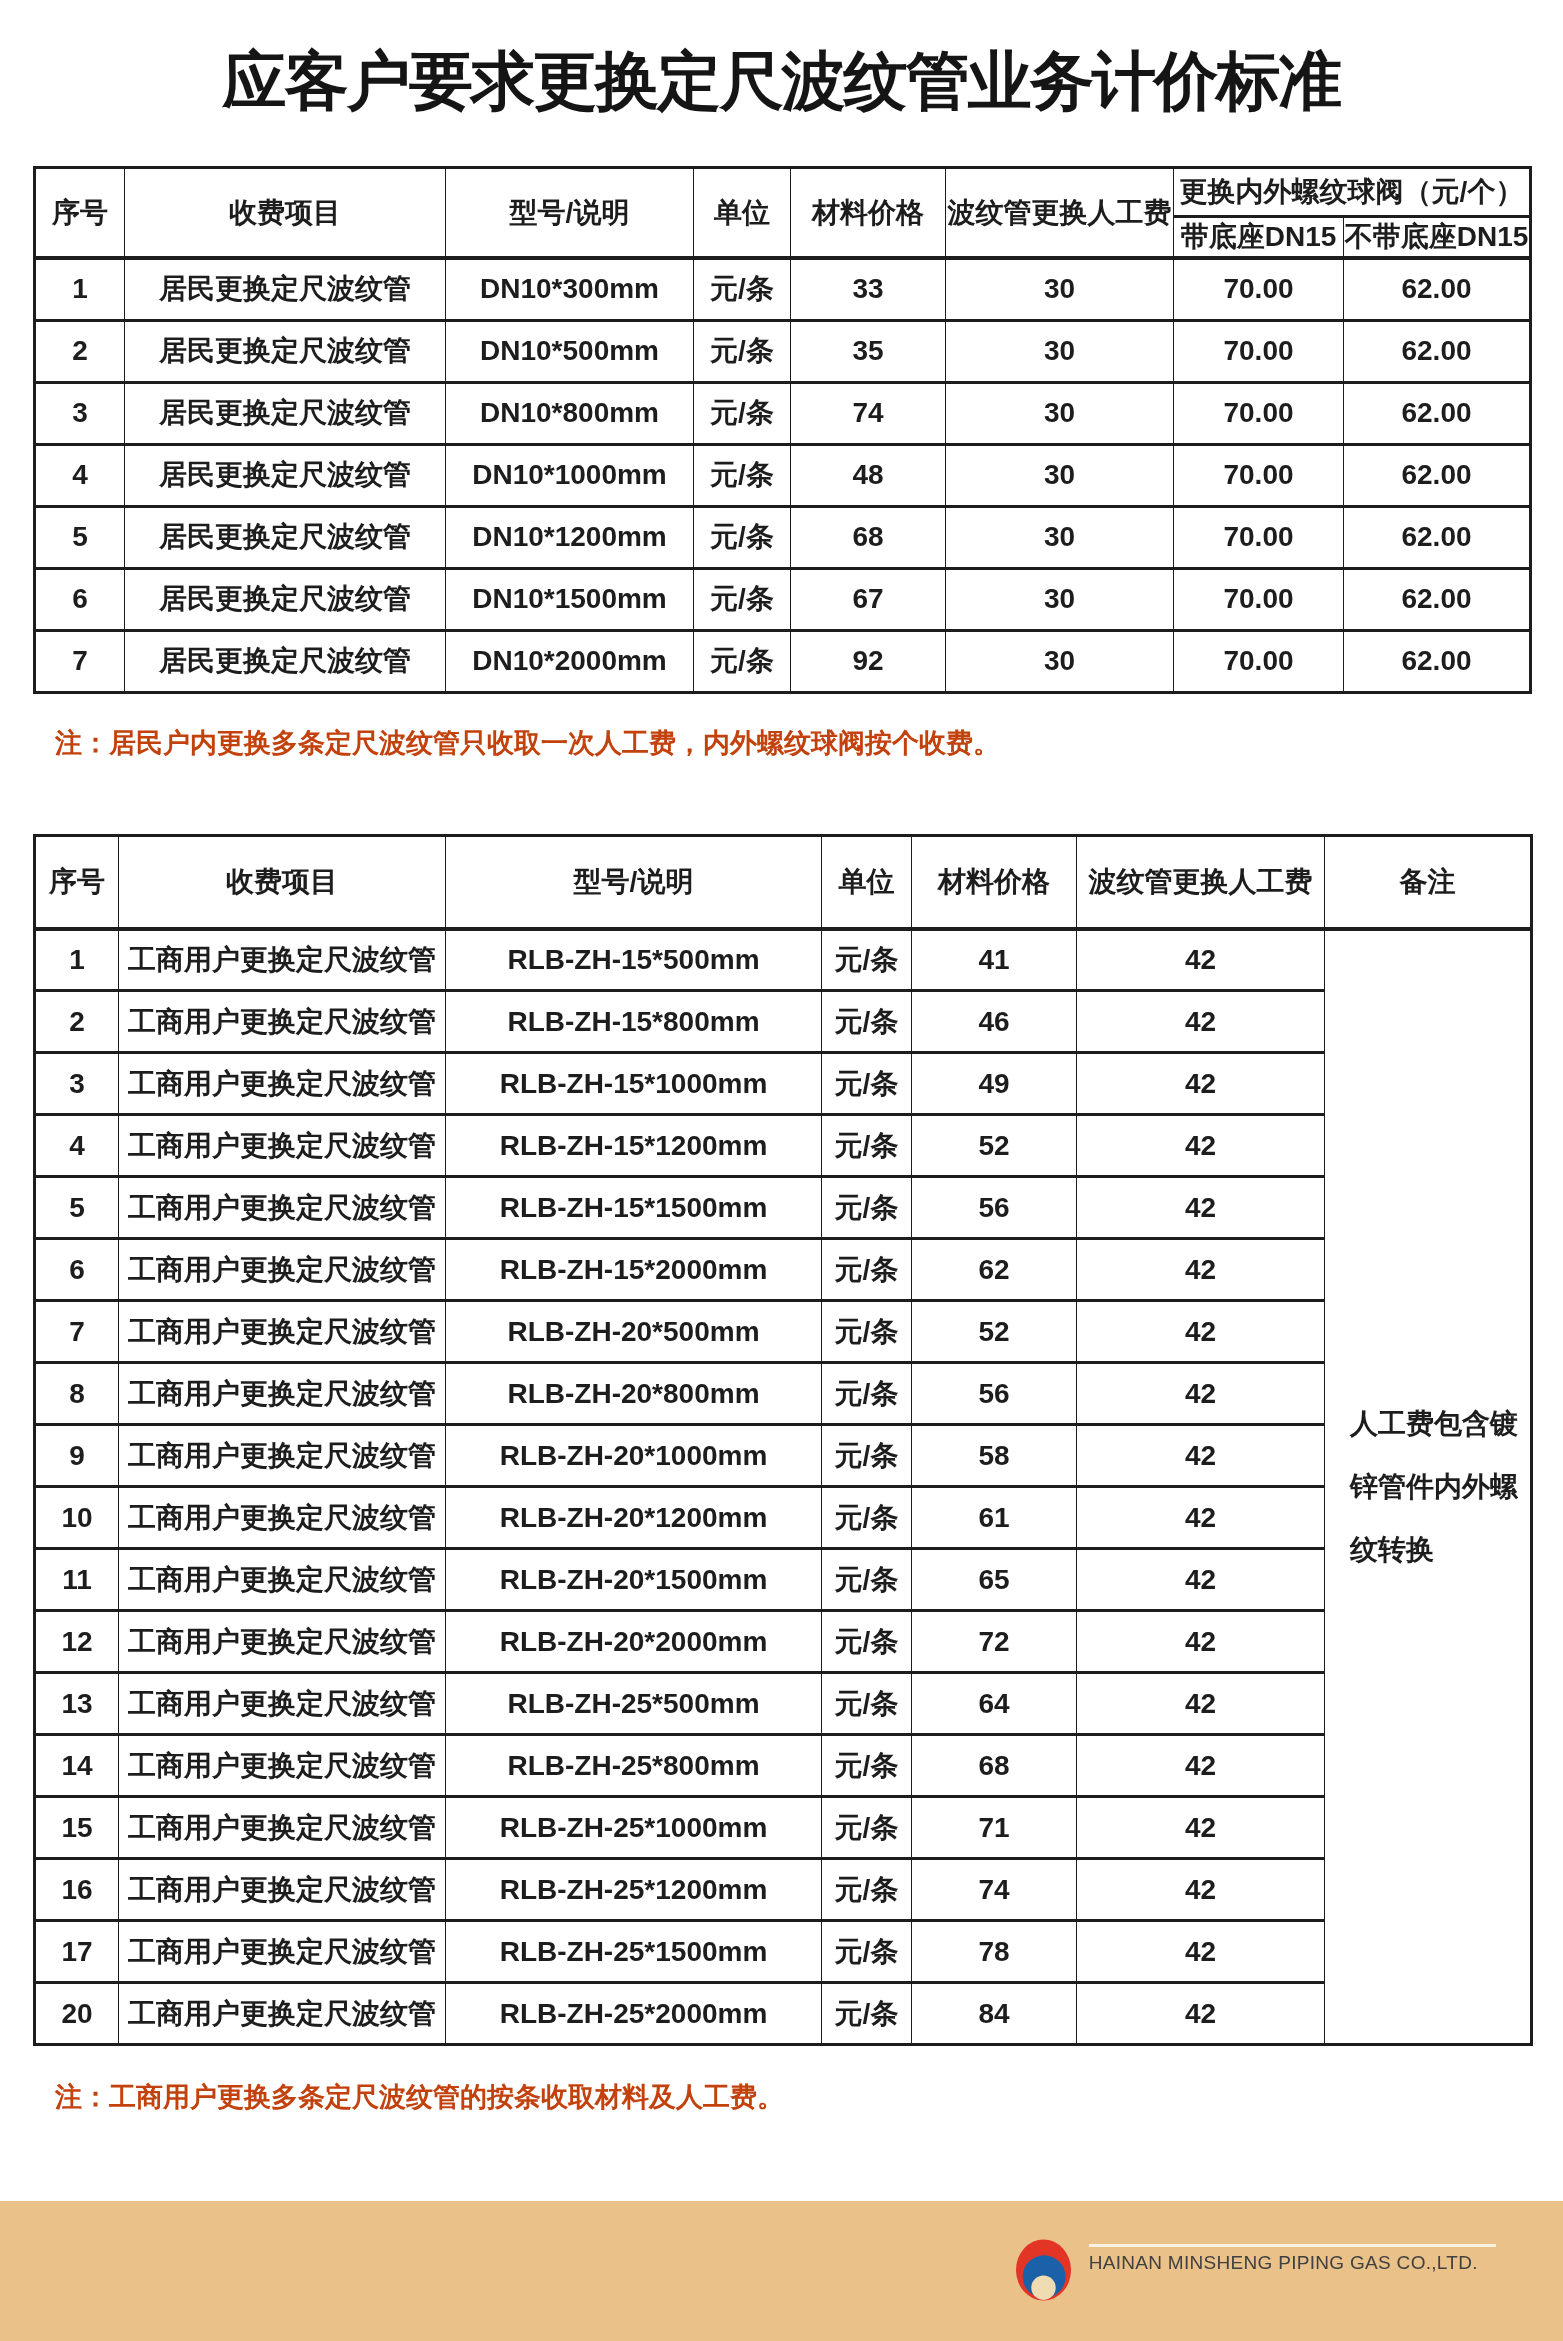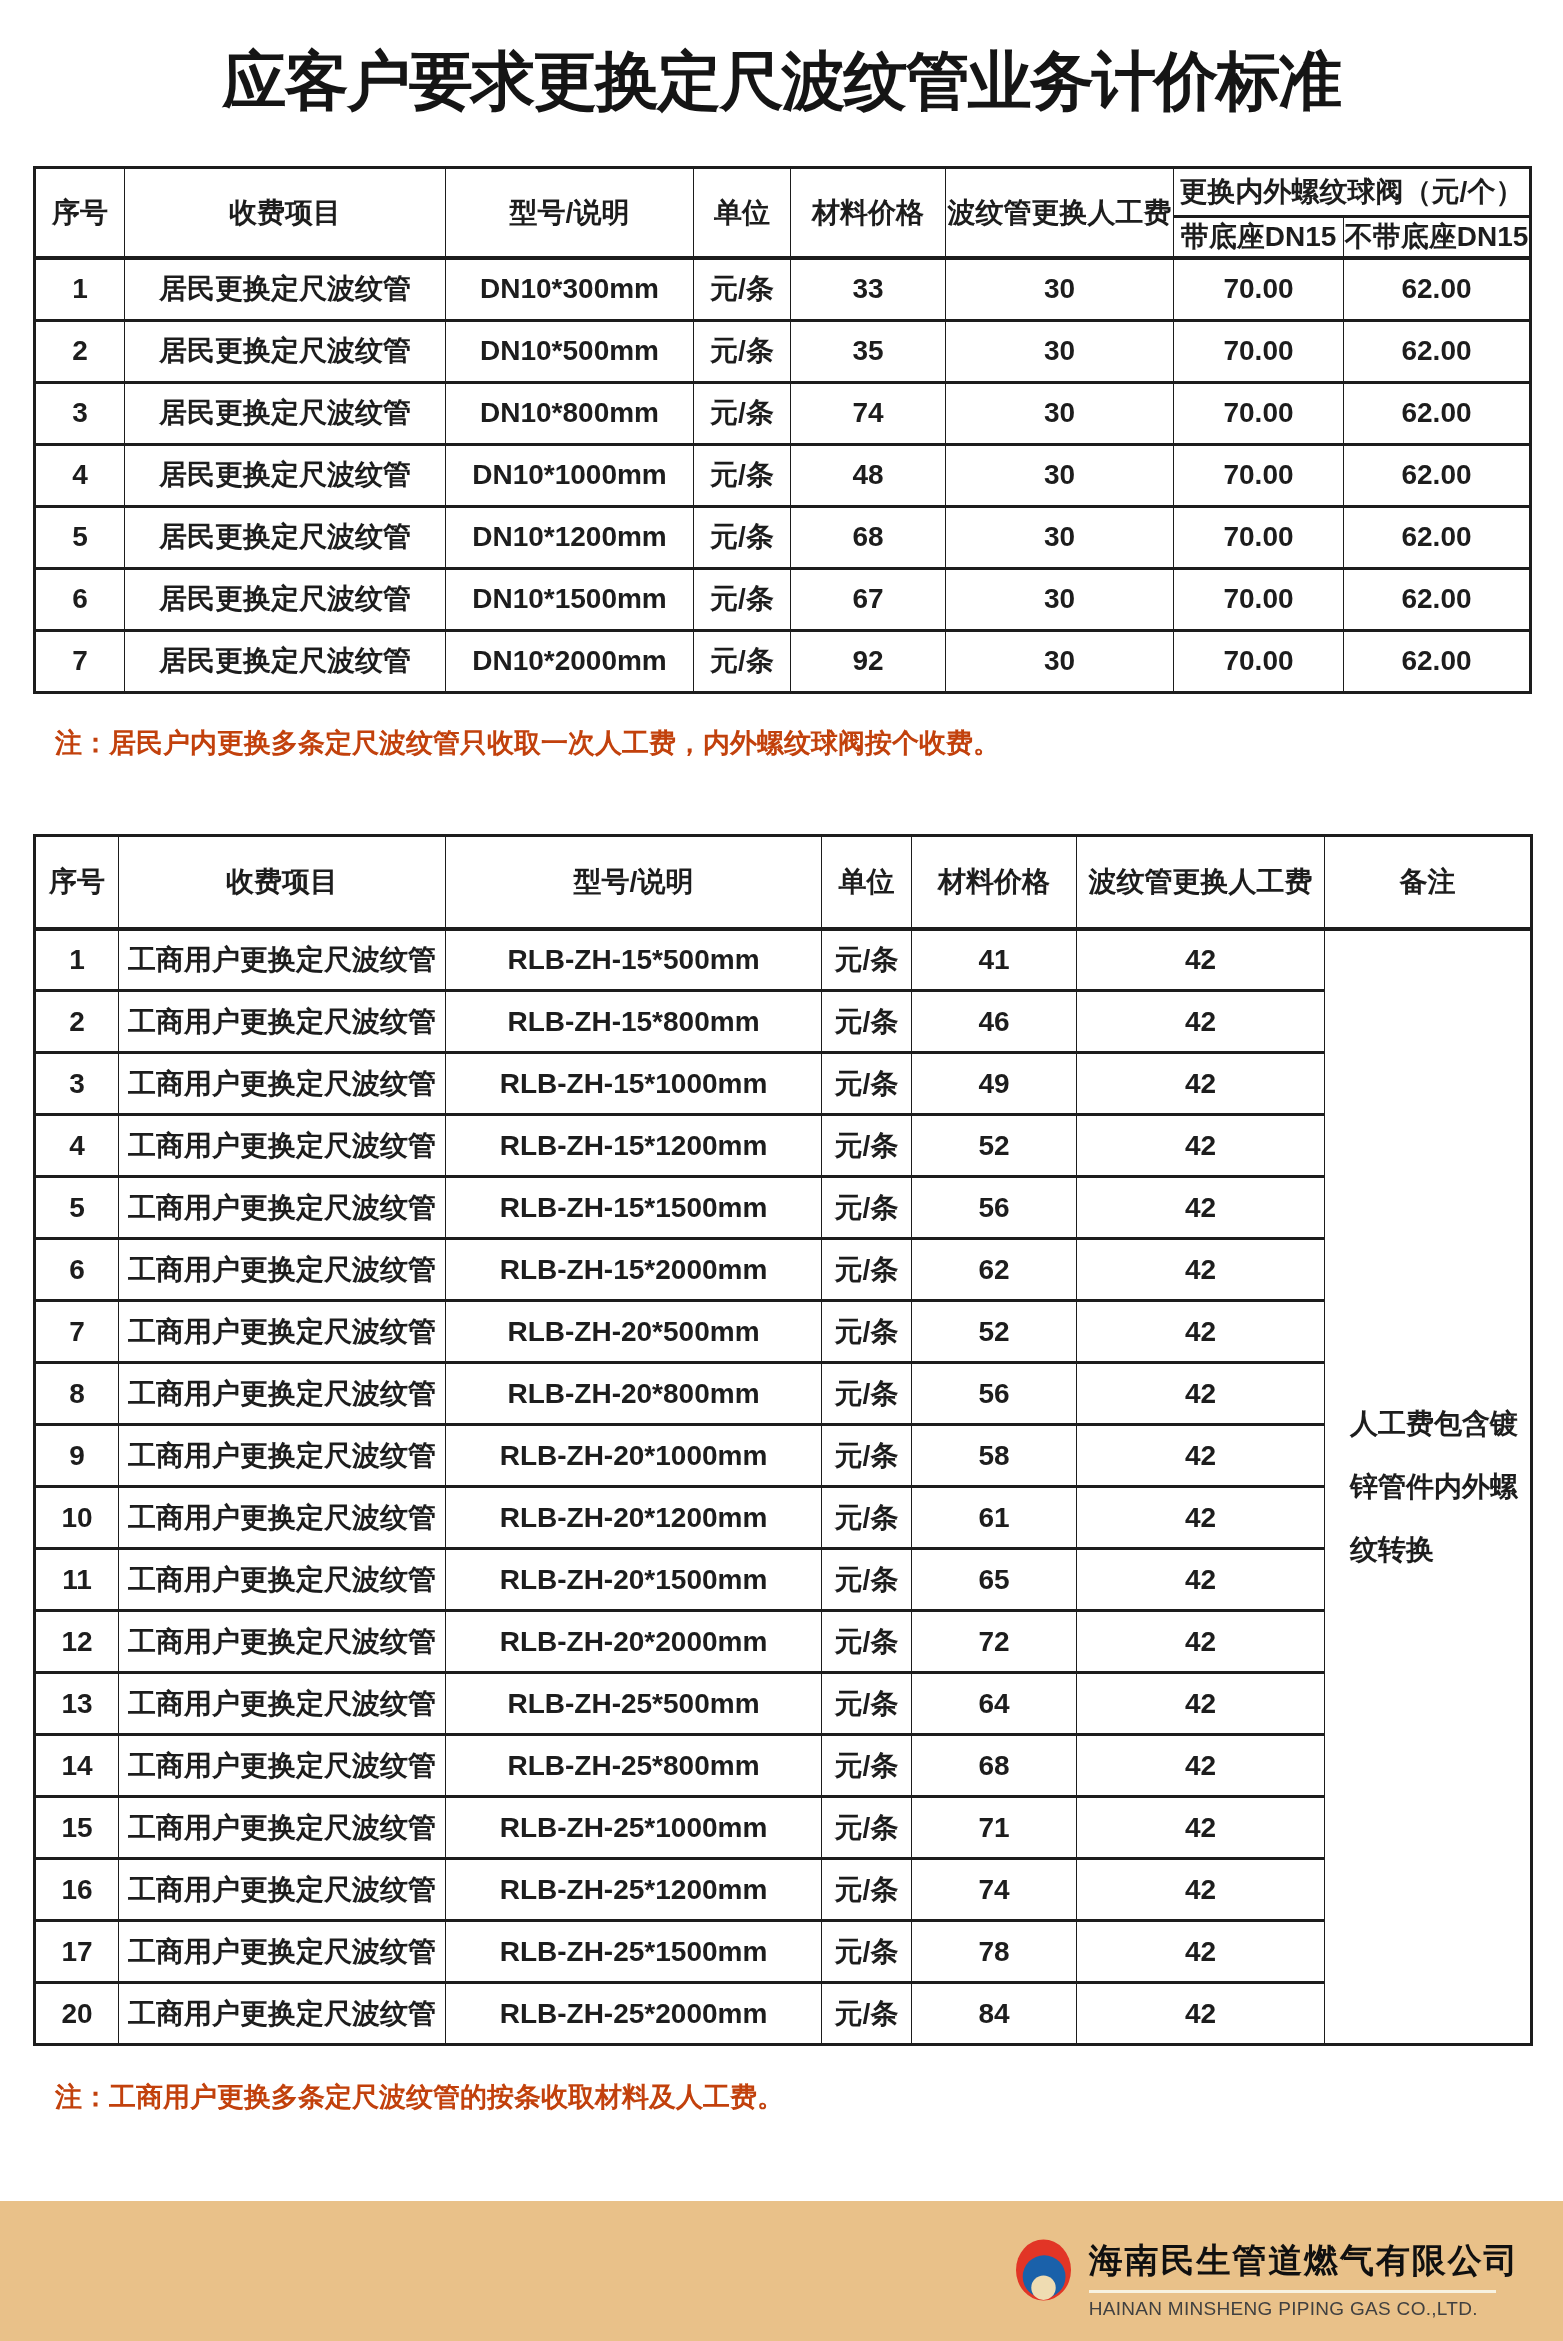--- a/index.html
+++ b/index.html
@@ -357,18 +357,17 @@
 <div class="note note-2">注：工商用户更换多条定尺波纹管的按条收取材料及人工费。</div>
 
 <div class="footer-band"></div>
 <div class="footer-brand">
   <svg class="brand-logo" width="55" height="62" viewBox="0 0 90 100" aria-hidden="true">
     <ellipse cx="45" cy="50" rx="45" ry="50" fill="#e23526"></ellipse>
     <circle cx="46" cy="61" r="35" fill="#1a61aa"></circle>
     <circle cx="45" cy="79" r="20" fill="#efdcb2"></circle>
   </svg>
   <div class="brand-text">
-    <div class="company-cn">海南民生管道燃气有限公司</div>
     <div class="brand-divider"></div>
     <div class="company-en">HAINAN MINSHENG PIPING GAS CO.,LTD.</div>
   </div>
 </div>
 
 
 </body></html>

